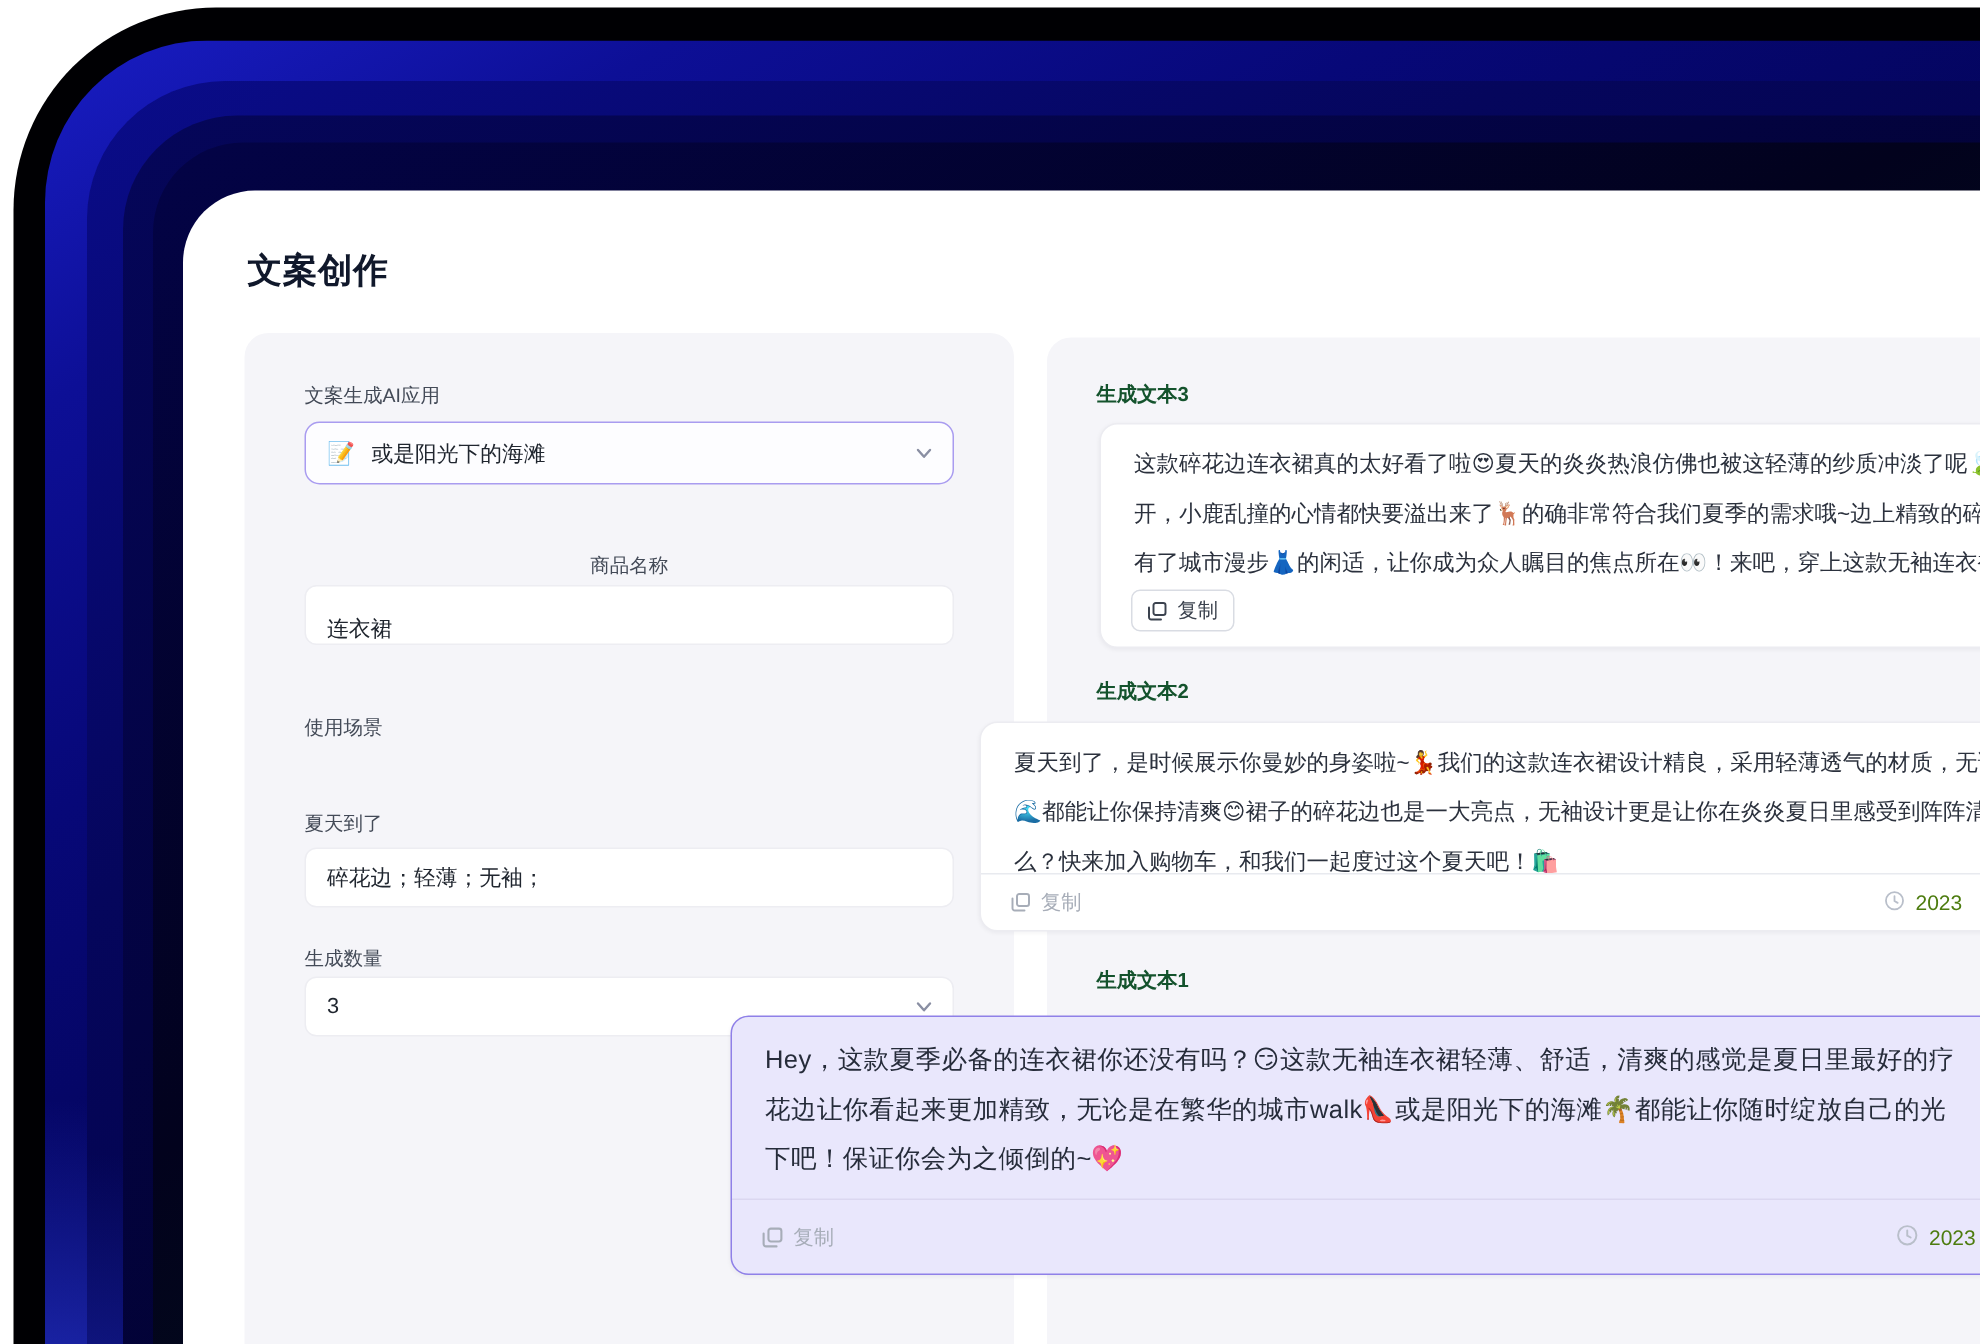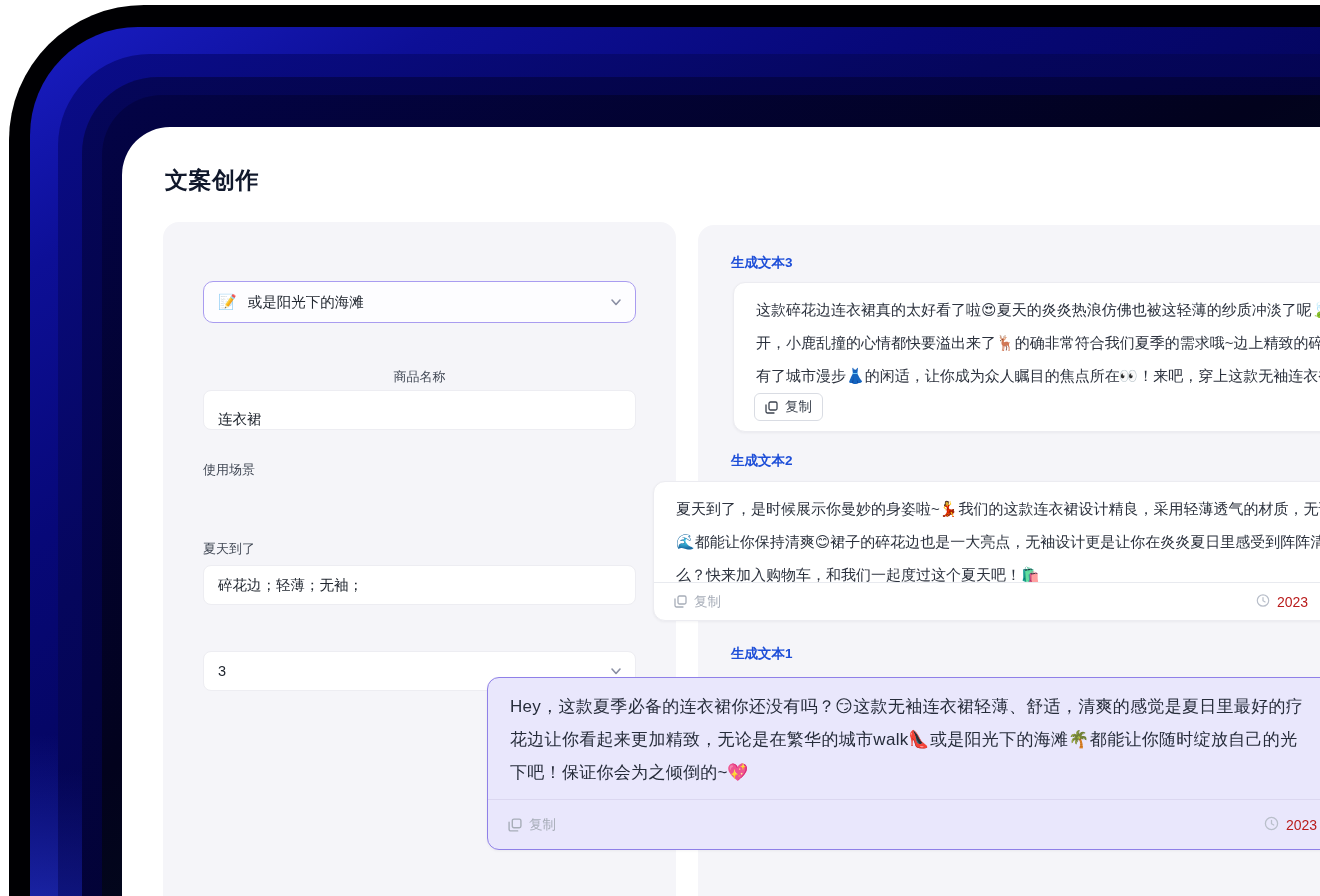--- a/index.html
+++ b/index.html
@@ -39,84 +39,90 @@
   .fgroup { position:absolute; left:40px; width:433px; }
   .flabel { font-size:13px; font-weight:500; color:#434a57; }
   .fbox { position:absolute; left:40px; width:433px; height:40px; background:#ffffff;
     border:1px solid #ededf2; border-radius:8px; display:flex; align-items:center;
     padding:0 14px; font-size:14.5px; color:#20262f; }
   .fselect { height:42px; background:#fdfdff; border:1.5px solid #a99cf0; border-radius:10px; }
   .fselect .emoji { font-size:15px; margin-right:11px; }
   .chev { position:absolute; right:13px; top:50%; margin-top:-6px; width:12px; height:12px; }
   .chev svg { display:block; }
   
-  .rlabel { position:absolute; left:609px; font-size:13.5px; font-weight:600; color:#1d4ed8; }
+  .rlabel { position:absolute; left:609px; font-size:13.5px; font-weight:600; color:#14532d; }
   .card { position:absolute; background:#ffffff; border:1px solid #ececf1; border-radius:12px;
     box-shadow:0 1px 3px rgba(16,24,40,.05); overflow:hidden; }
   .card-hl { background:#e9e7fc; border:1.5px solid #8f80e8; }
   .card-body { padding:10px 22px 0 22px; }
   .tline { white-space:nowrap; font-size:15px; line-height:33px; color:#2b313d; }
   .card-hl .tline { font-size:17px; letter-spacing:.3px; color:#262c3a; }
   .card-footer { position:absolute; left:0; right:0; bottom:0; display:flex; align-items:center;
     padding:0 20px; }
   .foot3 { height:48px; }
   .foot2 { height:38px; border-top:1px solid #e8eaef; }
   .foot1 { height:50px; border-top:1px solid #dbd7f0; }
   .copy-btn { display:inline-flex; align-items:center; gap:7px; cursor:pointer; }
   .copy-boxed { border:1px solid #d9dce3; background:#ffffff; border-radius:6px;
     padding:4px 10px; font-size:13.5px; color:#3b424e; }
   .copy-plain { font-size:13.5px; color:#a7adb8; }
   .copy-btn svg { display:block; }
   .timestamp { position:absolute; display:inline-flex; align-items:center; gap:7px;
-    font-size:14px; color:#b91c1c; white-space:nowrap; top:50%; transform:translateY(-50%); }
+    font-size:14px; color:#4d7c0f; white-space:nowrap; top:50%; transform:translateY(-50%); }
   .ts2 { left:602px; }
   .ts1 { left:776px; }
 </style>
 </head>
 <body>
 
 <div class="frame-black"></div>
 <div class="frame-b1"></div>
 <div class="frame-b2"></div>
 <div class="frame-b3"></div>
 <div class="frame-b4"></div>
 
 <div class="canvas">
 
   <div class="page-title">文案创作</div>
 
   <div class="panel panel-left">
+    <div class="fgroup" style="top:33px;">
+      <div class="flabel">文案生成AI应用</div>
+    </div>
     <div class="fbox fselect" style="top:59px;">
       <span class="emoji">📝</span>
       <span>或是阳光下的海滩</span>
       <span class="chev">
         <svg width="12" height="12" viewBox="0 0 12 12">
             <polyline points="2,4 6,8.5 10,4" fill="none" stroke="#8a8fa3" stroke-width="1.6" stroke-linecap="round" stroke-linejoin="round"></polyline>
           </svg>
       </span>
     </div>
 
     <div class="fgroup" style="top:146px;text-align:center;">
       <div class="flabel">商品名称</div>
     </div>
     <div class="fbox" style="top:168px;align-items:flex-end;">
       <span>连衣裙</span>
     </div>
 
-    <div class="fgroup" style="top:239px;">
+    <div class="fgroup" style="top:254px;">
       <div class="flabel">使用场景</div>
     </div>
 
     <div class="fgroup" style="top:318px;">
       <div class="flabel">夏天到了</div>
     </div>
     <div class="fbox" style="top:343px;">
       <span>碎花边；轻薄；无袖；</span>
     </div>
 
+    <div class="fgroup" style="top:408px;">
+      <div class="flabel">生成数量</div>
+    </div>
     <div class="fbox" style="top:429px;">
       <span>3</span>
       <span class="chev">
         <svg width="12" height="12" viewBox="0 0 12 12">
             <polyline points="2,4 6,8.5 10,4" fill="none" stroke="#8a8fa3" stroke-width="1.6" stroke-linecap="round" stroke-linejoin="round"></polyline>
           </svg>
       </span>
     </div>
   </div>
 

